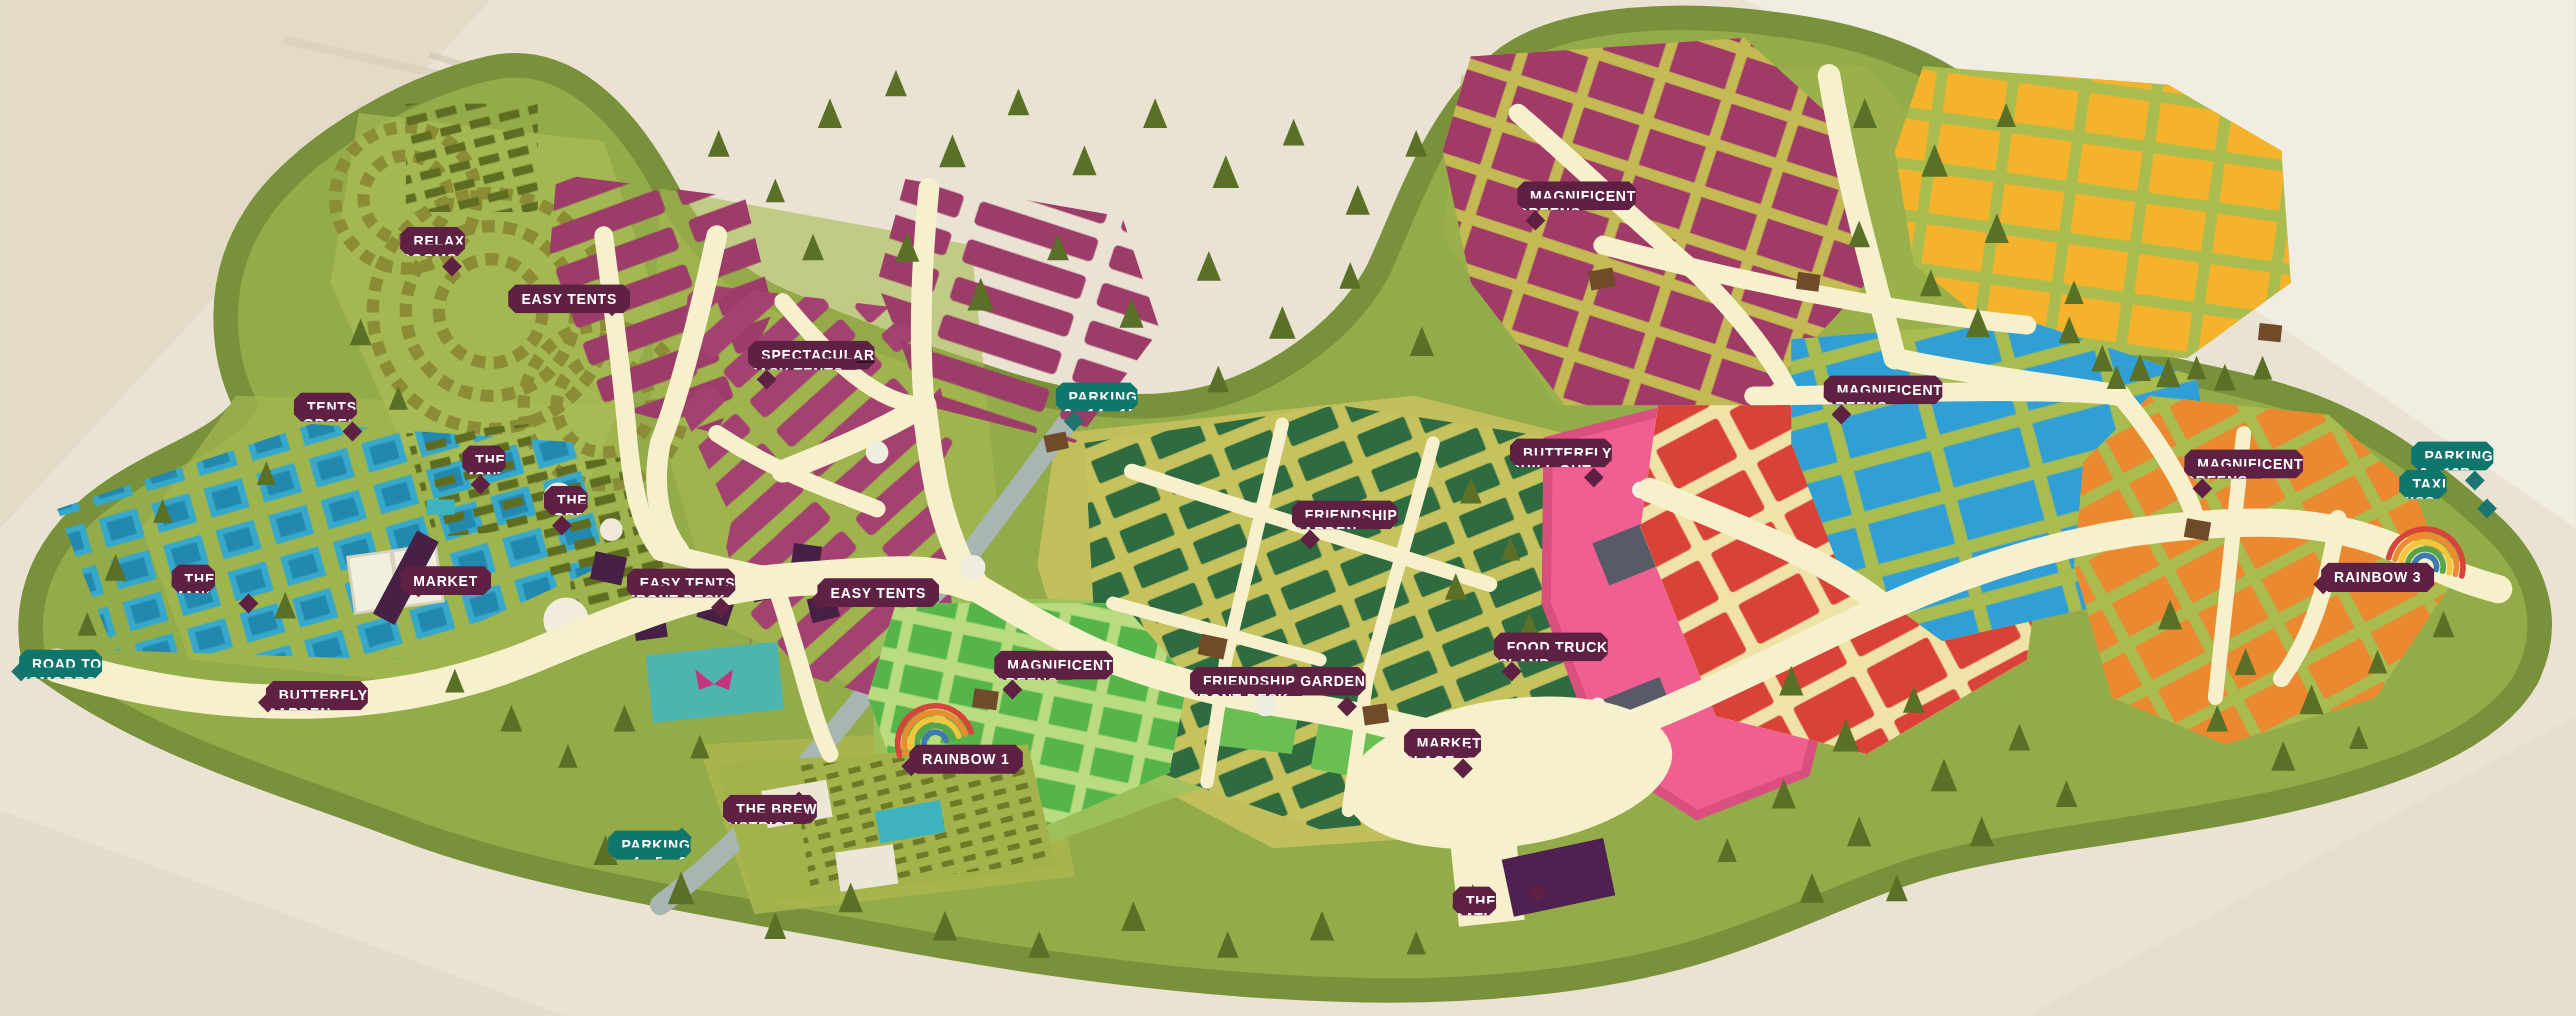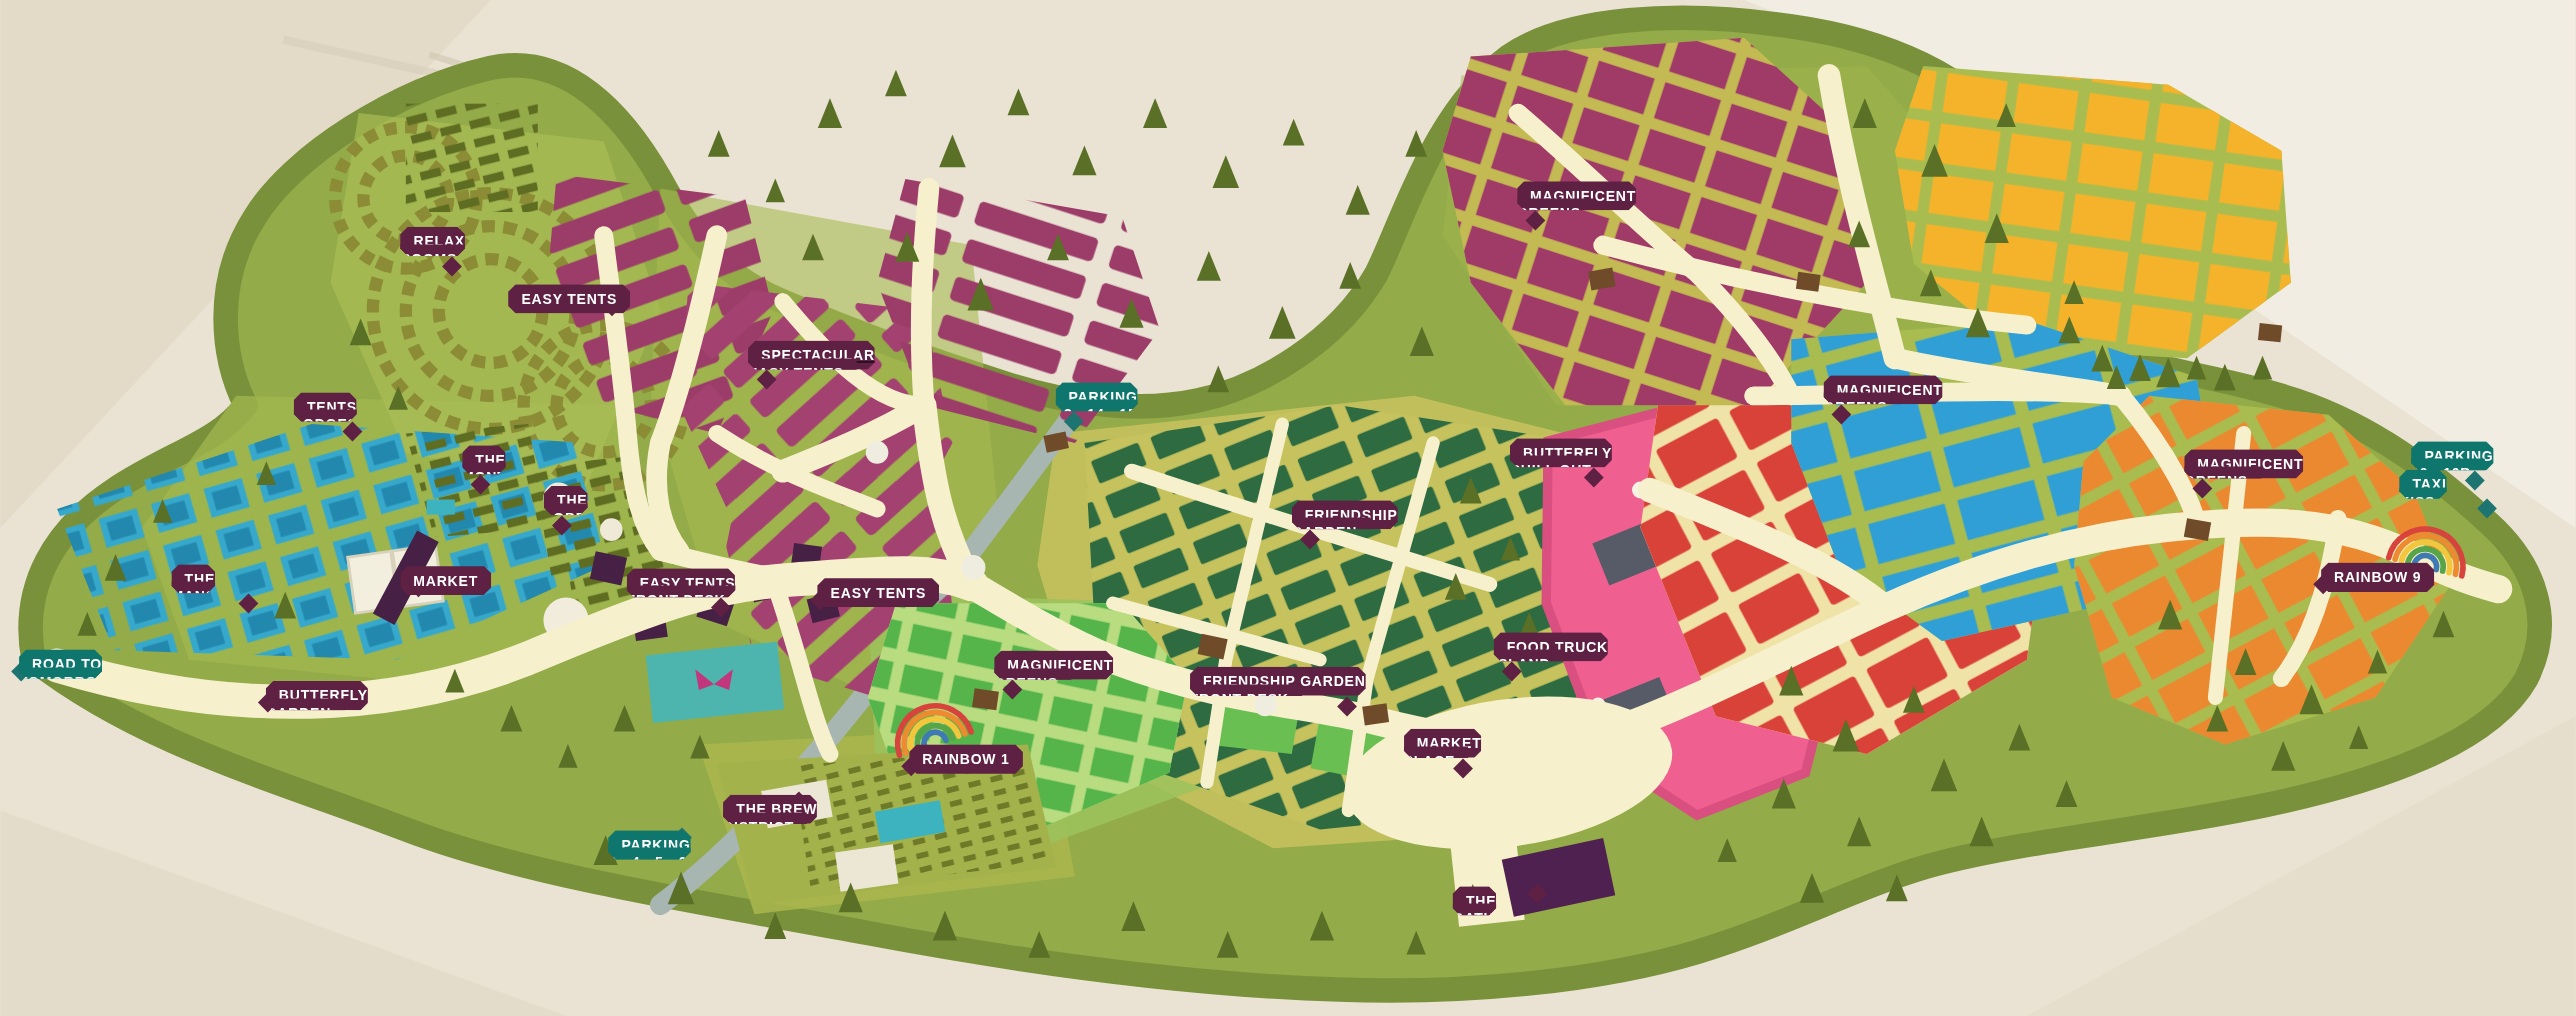--- a/index.html
+++ b/index.html
@@ -415,15 +415,15 @@
     <div class="map-label area p-bl" style="left: 61.2%; top: 20.1%;"><span class="ptr"></span><span class="tag">MAGNIFICENT
 GREENS</span></div>
     <div class="map-label area p-bl" style="left: 73.1%; top: 39.2%;"><span class="ptr"></span><span class="tag">MAGNIFICENT
 GREENS</span></div>
     <div class="map-label area p-bl" style="left: 87.1%; top: 46.5%;"><span class="ptr"></span><span class="tag">MAGNIFICENT
 GREENS</span></div>
     <div class="map-label transport p-br" style="left: 95.2%; top: 45.7%;"><span class="ptr"></span><span class="tag">PARKING
 10 - 10B</span></div>
     <div class="map-label transport p-br" style="left: 95.2%; top: 48.5%;"><span class="ptr"></span><span class="tag">TAXI
 KISS &amp; RIDE</span></div>
-    <div class="map-label area p-tl" style="left: 92.3%; top: 56.8%;"><span class="ptr"></span><span class="tag">RAINBOW 9</span></div>
+    <div class="map-label area p-tl" style="left: 92.3%; top: 56.8%;"><span class="ptr"></span><span class="tag">RAINBOW 3</span></div>
   </div>
 
 
 </body></html>

